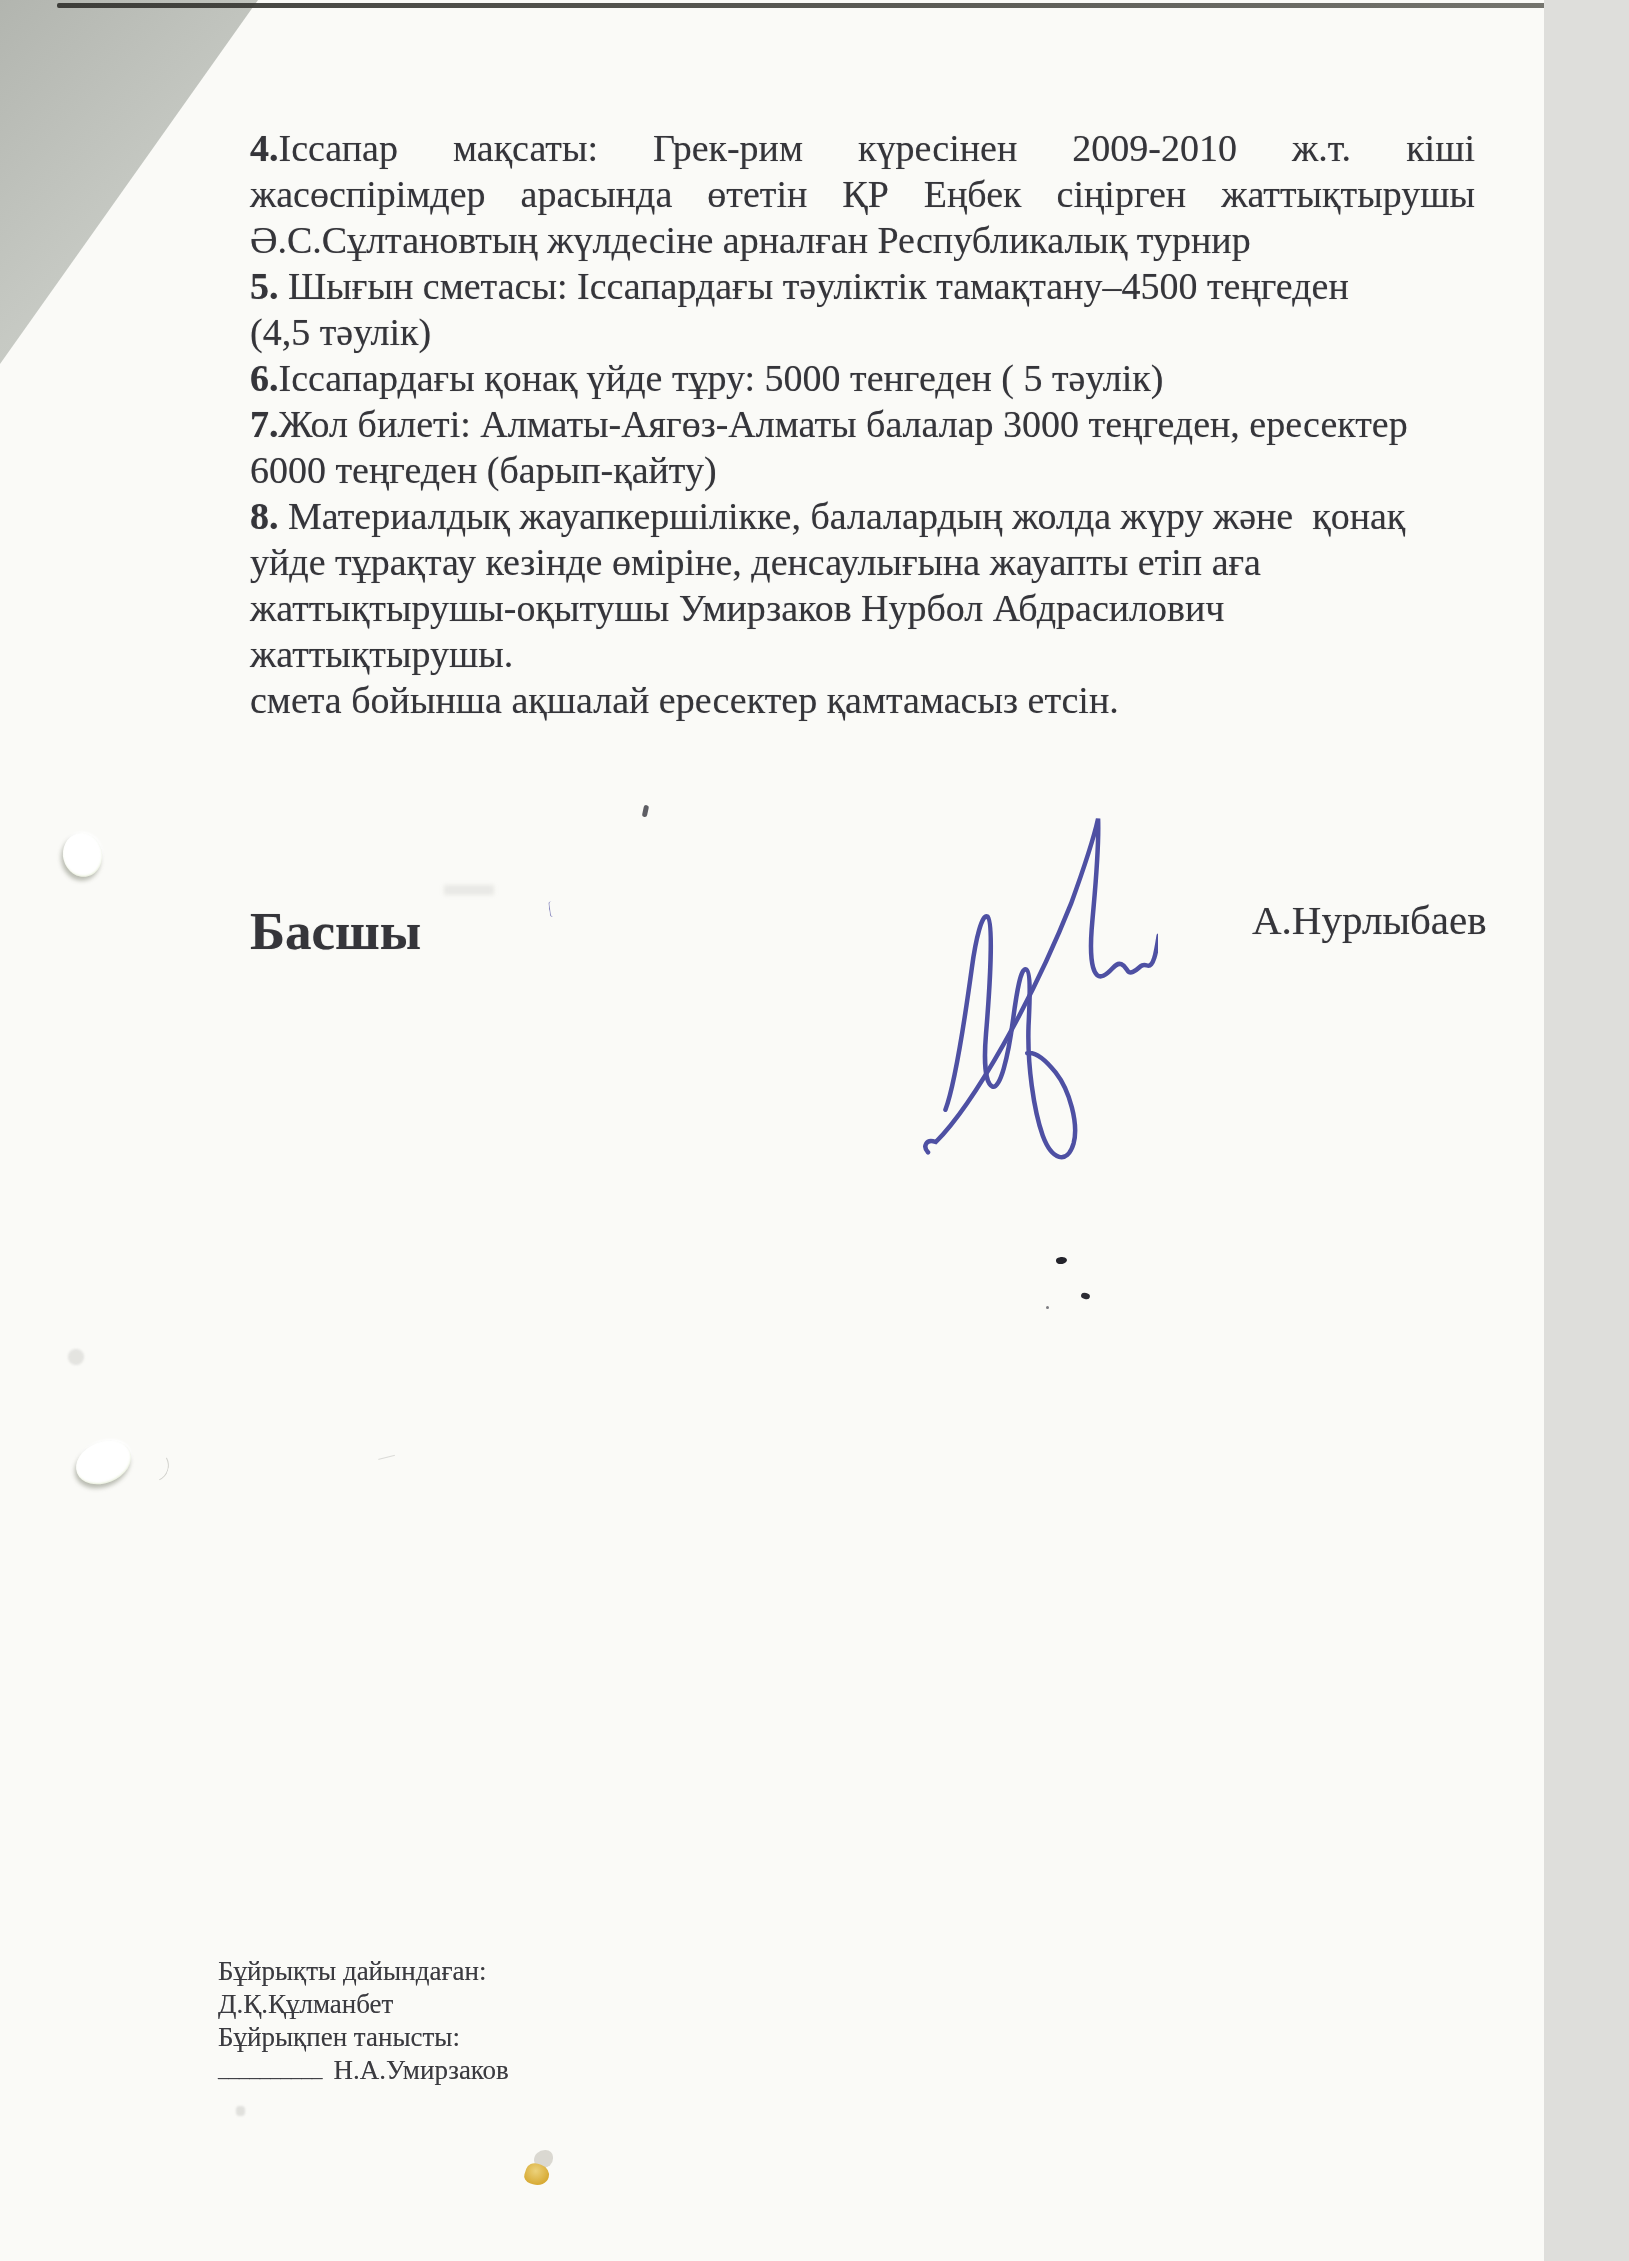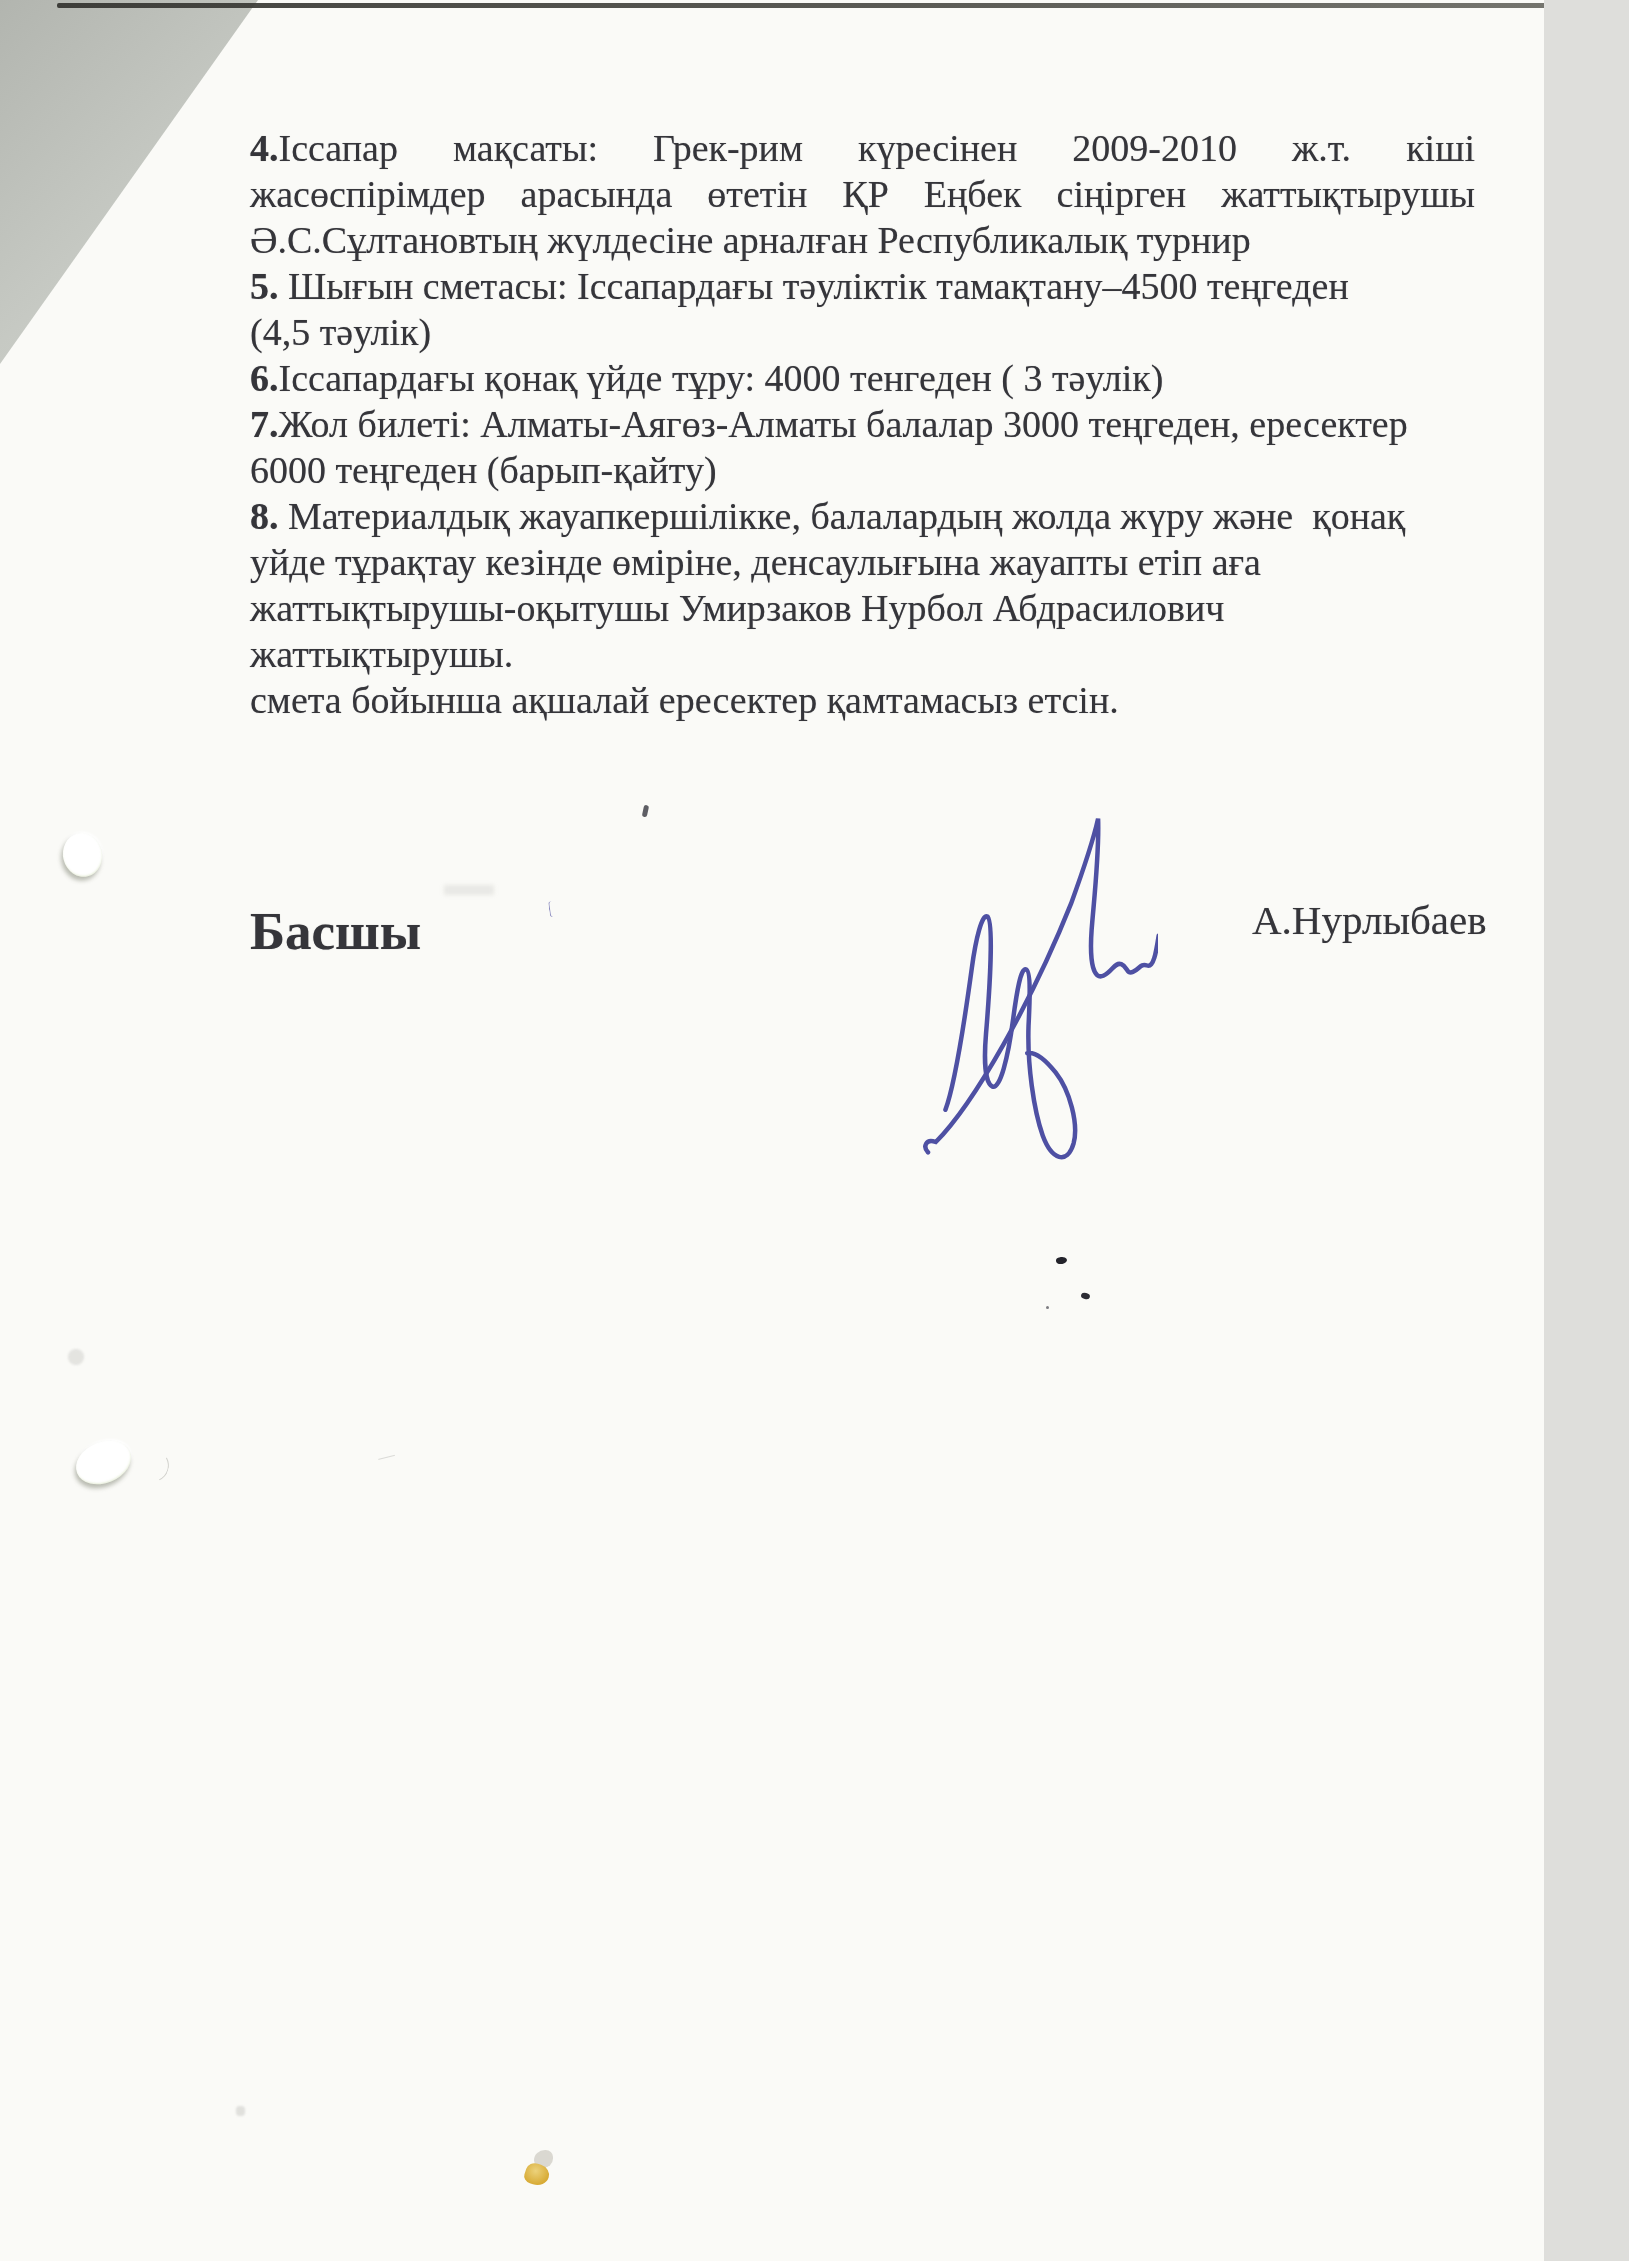--- a/index.html
+++ b/index.html
@@ -121,21 +121,21 @@
   <div class="hole hole1"></div>
   <div class="hole hole2"></div>
   <div class="hole2-arc"></div>
 
   <div class="body-text">
     <div class="line jst"><b>4.</b><span>Іссапар мақсаты: Грек-рим күресінен 2009-2010 ж.т. кіші</span></div>
     <div class="line jst"><b></b><span>жасөспірімдер арасында өтетін ҚР Еңбек сіңірген жаттықтырушы</span></div>
     <div class="line"><b></b><span>Ә.С.Сұлтановтың жүлдесіне арналған Республикалық турнир</span></div>
     <div class="line"><b>5.</b><span> Шығын сметасы: Іссапардағы тәуліктік тамақтану–4500 теңгеден</span></div>
     <div class="line"><b></b><span>(4,5 тәулік)</span></div>
-    <div class="line"><b>6.</b><span>Іссапардағы қонақ үйде тұру: 4000 тенгеден ( 3 тәулік)</span></div>
+    <div class="line"><b>6.</b><span>Іссапардағы қонақ үйде тұру: 5000 тенгеден ( 5 тәулік)</span></div>
     <div class="line"><b>7.</b><span>Жол билеті: Алматы-Аягөз-Алматы балалар 3000 теңгеден, ересектер</span></div>
     <div class="line"><b></b><span>6000 теңгеден (барып-қайту)</span></div>
     <div class="line"><b>8.</b><span> Материалдық жауапкершілікке, балалардың жолда жүру және  қонақ</span></div>
     <div class="line"><b></b><span>уйде тұрақтау кезінде өміріне, денсаулығына жауапты етіп аға</span></div>
     <div class="line"><b></b><span>жаттықтырушы-оқытушы Умирзаков Нурбол Абдрасилович</span></div>
     <div class="line"><b></b><span>жаттықтырушы.</span></div>
     <div class="line"><b></b><span>смета бойынша ақшалай ересектер қамтамасыз етсін.</span></div>
   </div>
 
   <div class="sig-label">Басшы</div>
@@ -163,15 +163,21 @@
   <div class="speck sp-smudge"></div>
   <div class="speck sp-ink1"></div>
   <div class="speck sp-ink2"></div>
   <div class="speck sp-ink3"></div>
   <div class="speck sp-star"></div>
   <div class="speck sp-check"></div>
   <div class="speck sp-stain-gray"></div>
   <div class="speck sp-stain-gold"></div>
   <div class="speck sp-footer-mark"></div>
 
+  <div class="footer">
+    <div>Бұйрықты дайындаған:</div>
+    <div>Д.Қ.Құлманбет</div>
+    <div>Бұйрықпен танысты:</div>
+    <div><span class="sig-line">__________</span><span>Н.А.Умирзаков</span></div>
+  </div>
 
 </div>
 
 
 </body></html>

